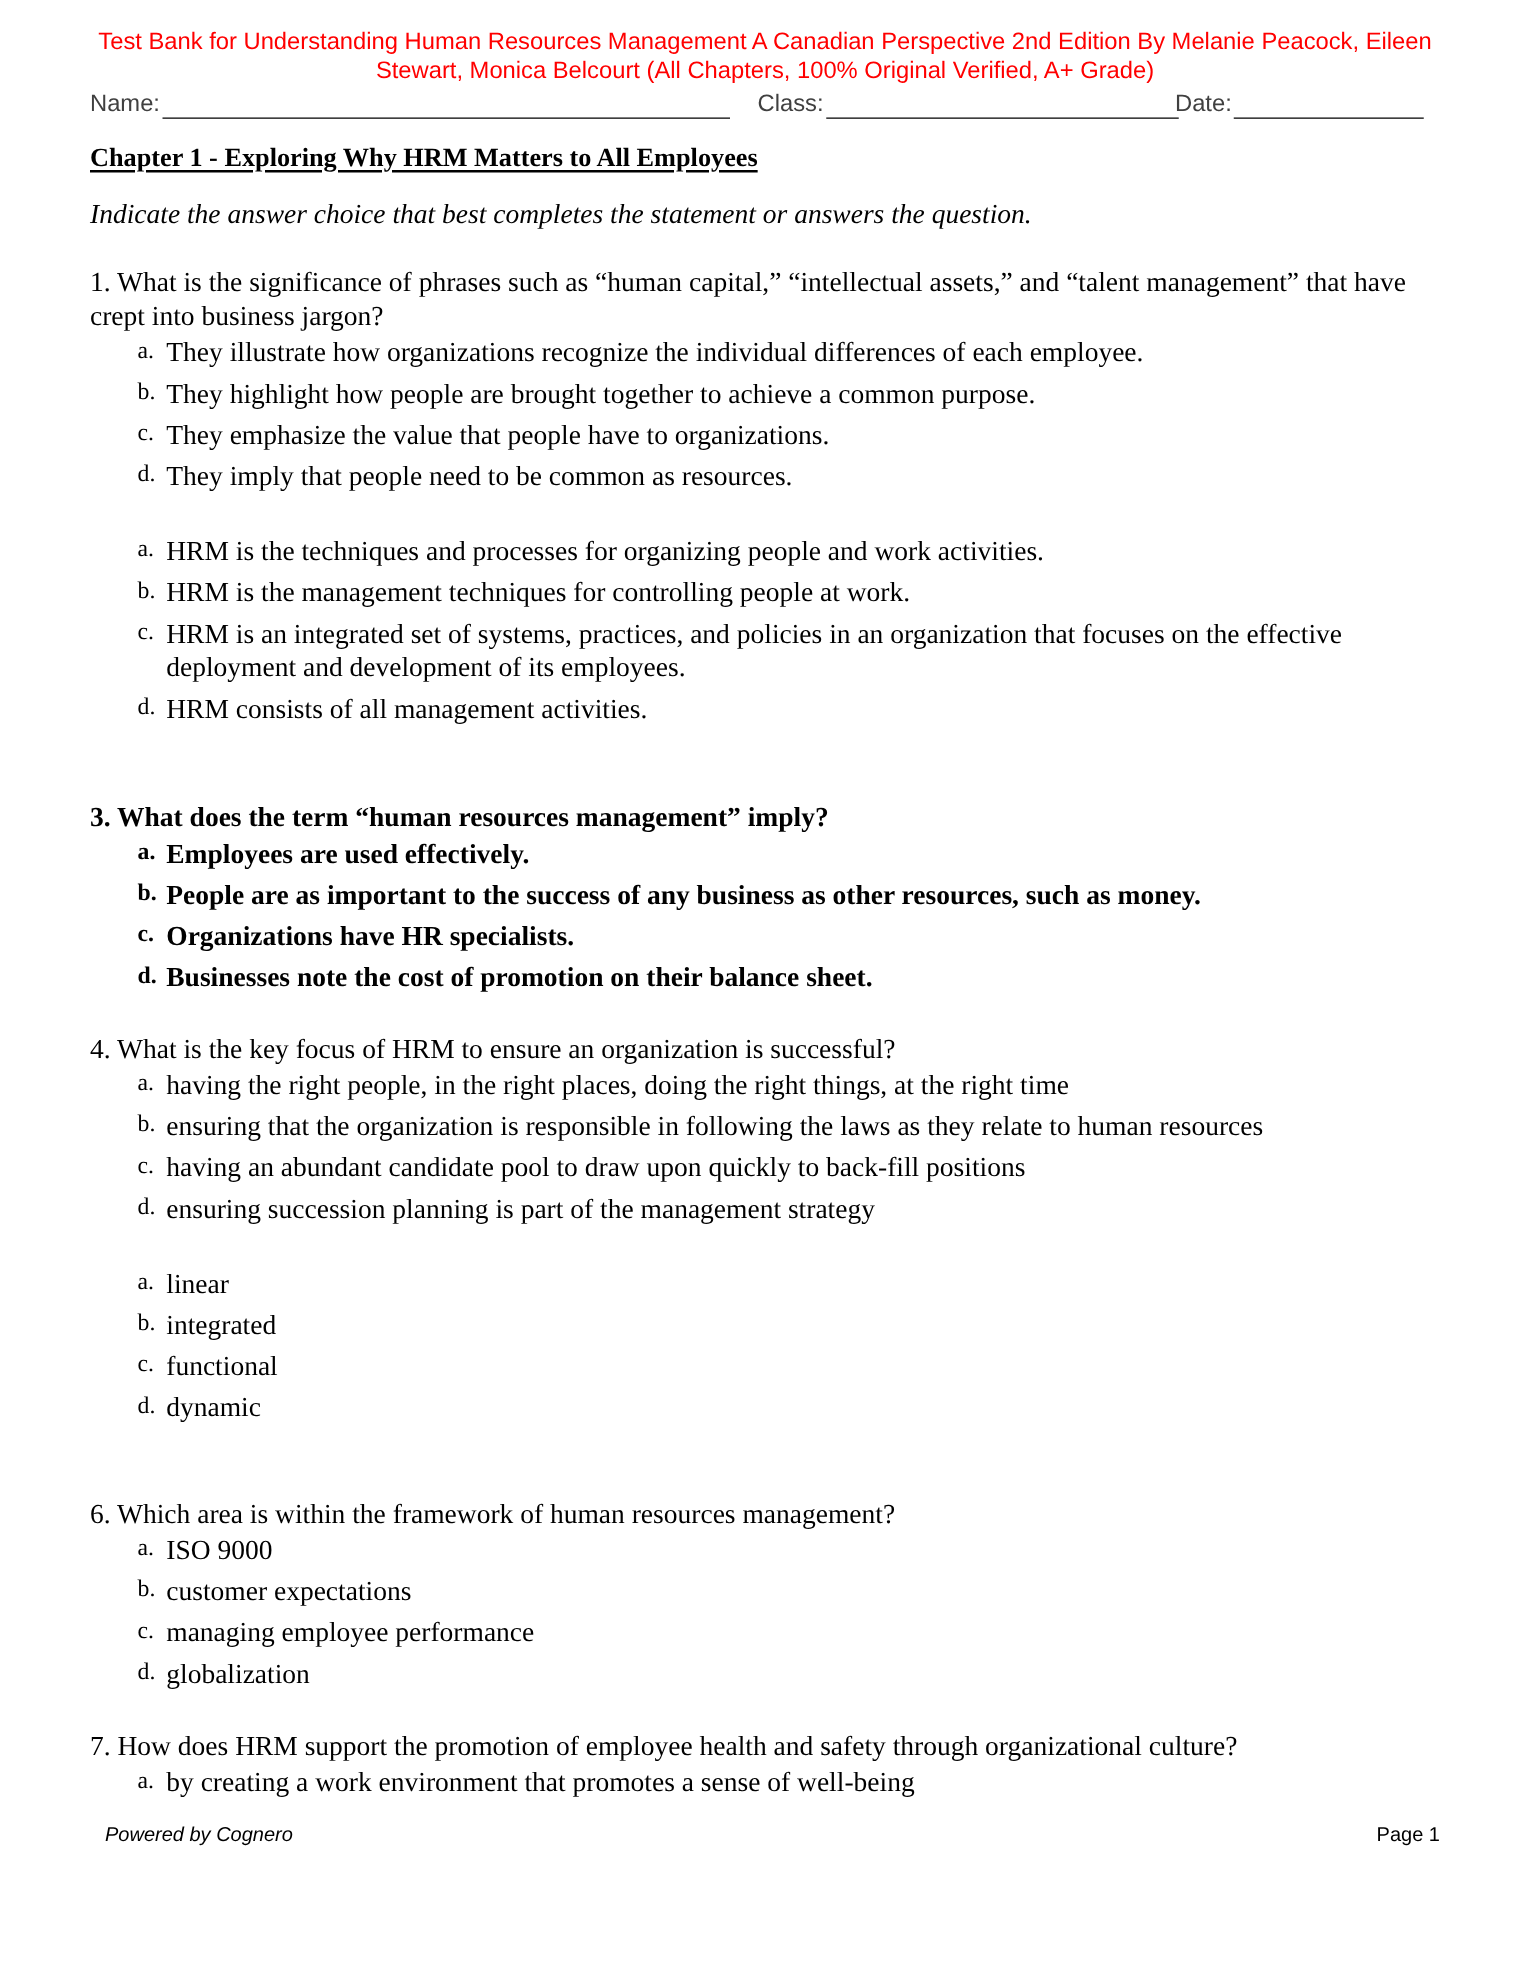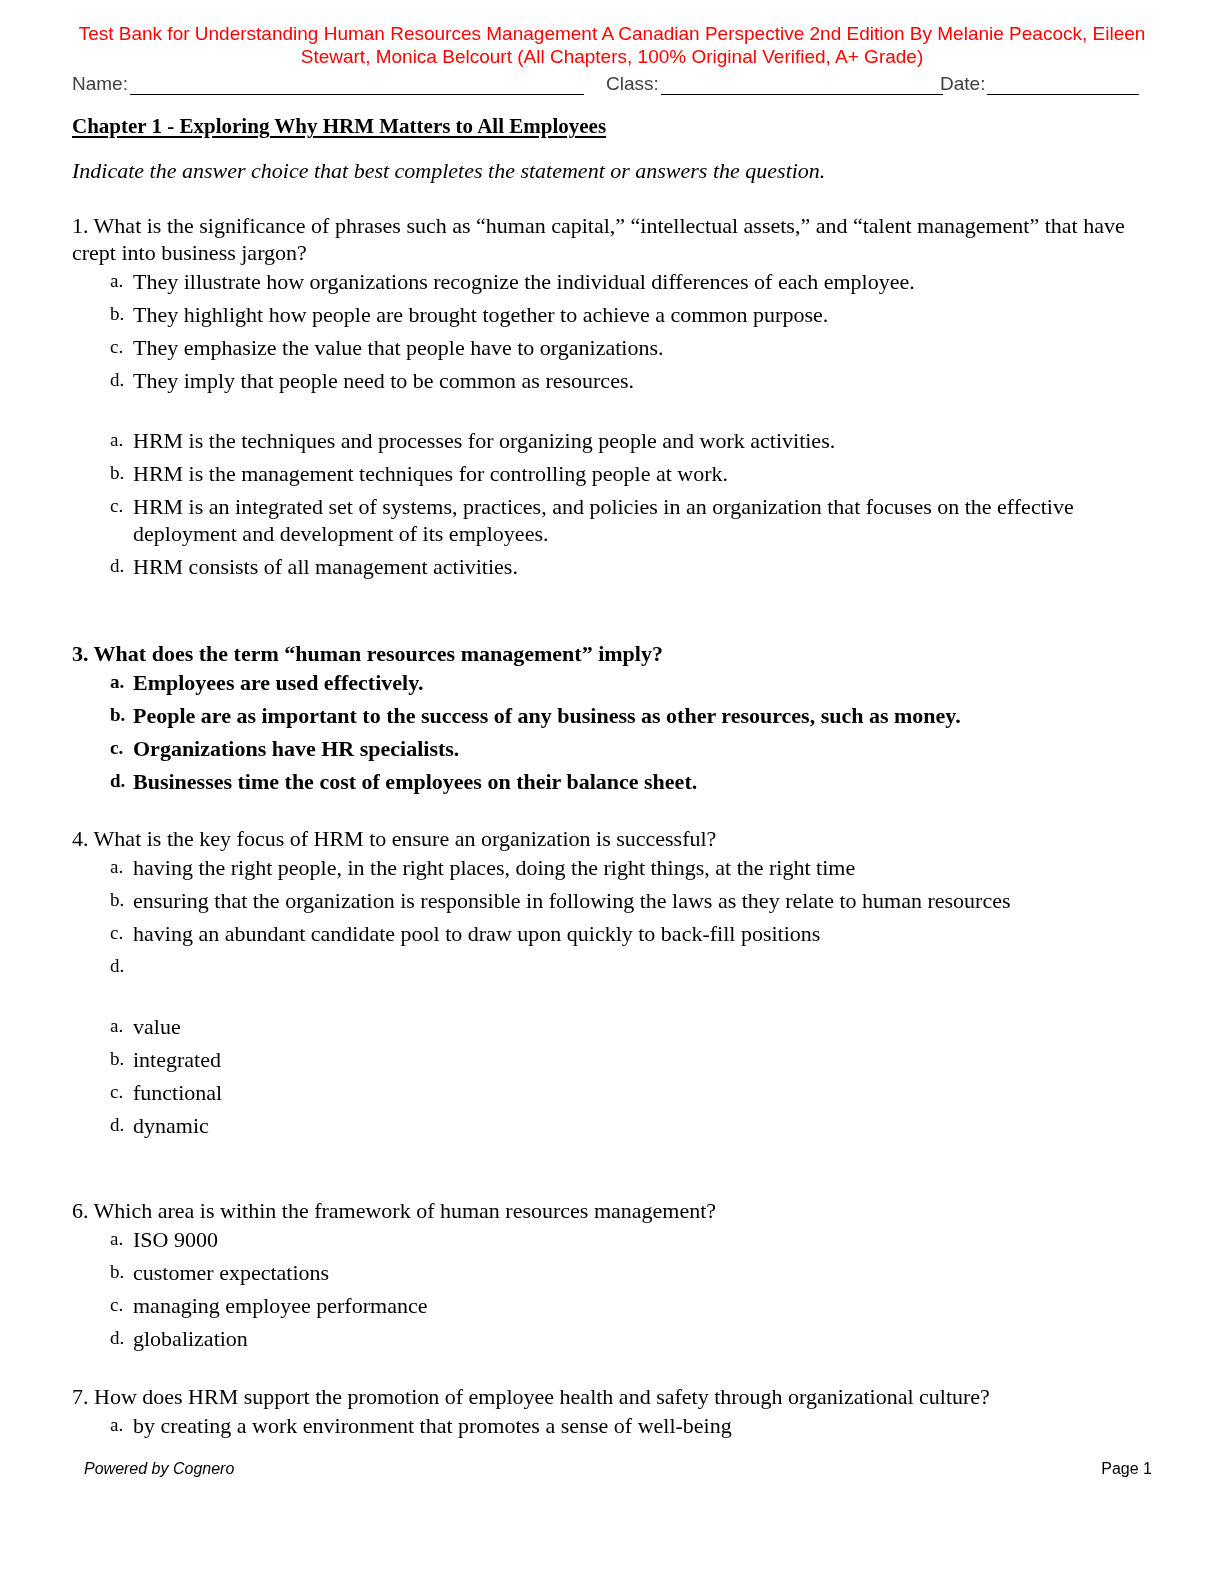--- a/index.html
+++ b/index.html
@@ -85,35 +85,35 @@
         <div class="opt"><span class="letter">c.</span><span>HRM is an integrated set of systems, practices, and policies in an organization that focuses on the effective deployment and development of its employees.</span></div>
         <div class="opt"><span class="letter">d.</span><span>HRM consists of all management activities.</span></div>
       </div>
     </div>
     <div class="question" style="top: 640px; font-weight: bold;">
       <div class="q-stem"><span class="q-num">3.</span> <span>What does the term “human resources management” imply?</span></div>
       <div class="opts">
         <div class="opt"><span class="letter">a.</span><span>Employees are used effectively.</span></div>
         <div class="opt"><span class="letter">b.</span><span>People are as important to the success of any business as other resources, such as money.</span></div>
         <div class="opt"><span class="letter">c.</span><span>Organizations have HR specialists.</span></div>
-        <div class="opt"><span class="letter">d.</span><span>Businesses time the cost of employees on their balance sheet.</span></div>
+        <div class="opt"><span class="letter">d.</span><span>Businesses note the cost of promotion on their balance sheet.</span></div>
       </div>
     </div>
     <div class="question" style="top: 825px;">
       <div class="q-stem"><span class="q-num">4.</span> <span>What is the key focus of HRM to ensure an organization is successful?</span></div>
       <div class="opts">
         <div class="opt"><span class="letter">a.</span><span>having the right people, in the right places, doing the right things, at the right time</span></div>
         <div class="opt"><span class="letter">b.</span><span>ensuring that the organization is responsible in following the laws as they relate to human resources</span></div>
         <div class="opt"><span class="letter">c.</span><span>having an abundant candidate pool to draw upon quickly to back-fill positions</span></div>
-        <div class="opt"><span class="letter">d.</span></div>
+        <div class="opt"><span class="letter">d.</span><span>ensuring succession planning is part of the management strategy</span></div>
       </div>
     </div>
     <div class="question" style="top: 1011px;">
       <div class="opts">
-        <div class="opt"><span class="letter">a.</span><span>value</span></div>
+        <div class="opt"><span class="letter">a.</span><span>linear</span></div>
         <div class="opt"><span class="letter">b.</span><span>integrated</span></div>
         <div class="opt"><span class="letter">c.</span><span>functional</span></div>
         <div class="opt"><span class="letter">d.</span><span>dynamic</span></div>
       </div>
     </div>
     <div class="question" style="top: 1197px;">
       <div class="q-stem"><span class="q-num">6.</span> <span>Which area is within the framework of human resources management?</span></div>
       <div class="opts">
         <div class="opt"><span class="letter">a.</span><span>ISO 9000</span></div>
         <div class="opt"><span class="letter">b.</span><span>customer expectations</span></div>

